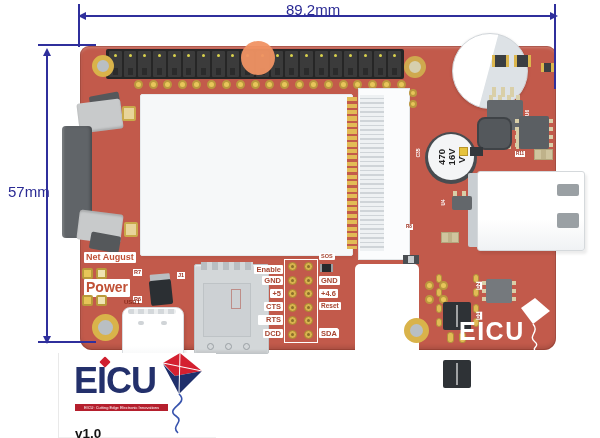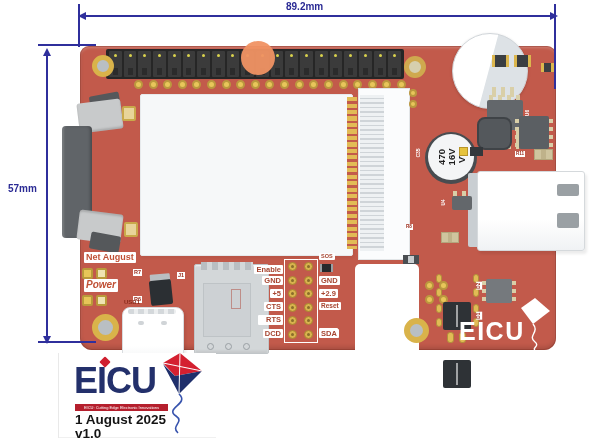--- a/index.html
+++ b/index.html
@@ -1,19 +1,19 @@
 <!DOCTYPE html>
 <html><head>
 <meta charset="utf-8">
 <style>
   html,body{margin:0;padding:0;background:#fff;font-family:"Liberation Sans",sans-serif;}
   .stage{position:relative;width:600px;height:438px;background:#fff;overflow:hidden;}
   .abs{position:absolute;}
   
-  .dim{color:#2a2a94;font-weight:bold;font-size:10px;}
+  .dim{color:#2a2a94;font-weight:normal;font-size:15px;}
   .dline{background:#2f2f9c;}
   .arr{width:0;height:0;}
   .arr.left {border:4px solid transparent;border-right:8px solid #2f2f9c;border-left:none;}
   .arr.right{border:4px solid transparent;border-left:8px solid #2f2f9c;border-right:none;}
   .arr.up   {border:4px solid transparent;border-bottom:8px solid #2f2f9c;border-top:none;}
   .arr.down {border:4px solid transparent;border-top:8px solid #2f2f9c;border-bottom:none;}
   
   .board{background:#c25a4b;border-radius:9px 9px 12px 12px;
          box-shadow:inset 0 0 0 1px rgba(130,45,35,.4), inset 0 2px 3px rgba(255,255,255,.22), inset 0 -3px 4px rgba(0,0,0,.14);}
   .hole{border-radius:50%;box-sizing:border-box;background:#b9bfc3;border:5px solid #d9b34a;}
@@ -279,21 +279,21 @@
       <div class="bpad"></div>
       <div class="bpad"></div>
     </div>
   <div class="abs" style="left:320px;top:264px;width:13px;height:8px;background:#26292c;border-left:2px solid #9aa0a4;border-right:2px solid #9aa0a4;box-sizing:border-box;"></div>
 
   <div class="plabel" style="left:84px;top:252px;font-size:9px;color:#c05136;">Net August</div>
   <div class="abs ledpad" style="left:82px;top:268px;"></div>
   <div class="abs ledpad" style="left:96px;top:268px;background:#efe3b2;"></div>
   <div class="abs darkres" style="left:112px;top:269px;width:17px;height:9px;"></div>
   <span class="abs reflbl" style="left:133px;top:269px;font-size:5.5px;">R7</span>
-  <div class="plabel" style="left:84px;top:279px;font-size:10px;color:#c05136;font-style:italic;">Power</div>
+  <div class="plabel" style="left:84px;top:279px;font-size:14px;color:#c05136;">Power</div>
   <div class="abs ledpad" style="left:82px;top:295px;"></div>
   <div class="abs ledpad" style="left:96px;top:295px;background:#efe3b2;"></div>
   <div class="abs darkres" style="left:112px;top:296px;width:17px;height:9px;"></div>
   <span class="abs reflbl" style="left:133px;top:296px;font-size:5.5px;">R6</span>
   <span class="abs" style="left:124px;top:299px;font-size:6px;font-weight:bold;color:#8a2a1a;">USB1</span>
 
   <div class="abs" style="left:150px;top:274px;width:20px;height:9px;background:#b9bec2;border-radius:1px;transform:rotate(-5deg);"></div>
   <div class="abs" style="left:150px;top:280px;width:22px;height:25px;background:#2b2f33;border-radius:2px;transform:rotate(-6deg);"></div>
   <span class="abs reflbl" style="left:177px;top:272px;font-size:5.5px;">J1</span>
   <div class="abs" style="left:122px;top:307px;width:60px;height:54px;background:linear-gradient(180deg,#ffffff 70%,#f1f3f4);border:1px solid #d9dcdf;border-radius:8px 8px 10px 10px;box-shadow:2px 2px 3px rgba(0,0,0,.08);">
@@ -321,28 +321,27 @@
   <div class="abs" style="left:101px;top:358px;width:8px;height:8px;background:#cf1f2f;transform:rotate(45deg);border-radius:1px;"></div>
   <svg class="abs" style="left:156px;top:350px;" width="56" height="86" viewBox="0 0 56 86">
     <path d="M24 3 L46 21 L19 26 L7 13 Z" fill="#d42030"></path>
     <path d="M19 26 L46 21 L23 44 L7 14 Z" fill="#1f2f6b"></path>
     <path d="M24 3 L23 44 M7 13 L46 21" stroke="#ffffff" stroke-width="1"></path>
     <path d="M23 44 C34 54 8 58 20 66 C29 72 14 76 22 83" stroke="#3753ad" stroke-width="1.6" fill="none"></path>
   </svg>
   <div class="abs" style="left:75px;top:404px;width:93px;height:7px;background:#b51f2d;display:flex;align-items:center;justify-content:center;overflow:hidden;">
     <span style="color:#fff;font-size:4px;white-space:nowrap;">EICU: Cutting Edge Electronic Innovations</span>
   </div>
-  <div class="abs" style="left:75px;top:412px;font-size:13.5px;font-weight:bold;color:#141414;">1 August 2025</div>
   <div class="abs" style="left:75px;top:426px;font-size:13.5px;font-weight:bold;color:#141414;">v1.0</div>
 
 <div class="plabel" style="right: 317px; top: 265px;">Enable</div>
     <div class="plabel" style="right: 317px; top: 275.7px;">GND</div>
     <div class="plabel" style="right: 317px; top: 288.9px;">+5</div>
     <div class="plabel" style="right: 317px; top: 302.1px;">CTS</div>
     <div class="plabel" style="right: 317px; top: 315.3px; padding-left: 8px;">RTS</div>
     <div class="plabel" style="right: 317px; top: 328.5px;">DCD</div>
     <div class="plabel" style="left: 319px; top: 253px; font-size: 5.5px;">SOS</div>
     <div class="plabel" style="left: 319px; top: 275.7px;">GND</div>
-    <div class="plabel" style="left: 319px; top: 288.9px;">+2.9</div>
+    <div class="plabel" style="left: 319px; top: 288.9px;">+4.6</div>
     <div class="plabel" style="left: 319px; top: 302.1px; font-size: 6.5px;">Reset</div>
     <div class="plabel" style="left: 319px; top: 328px;">SCL</div>
     <div class="plabel" style="left: 319px; top: 328.5px;">SDA</div>
   </div>
 
 </body></html>

